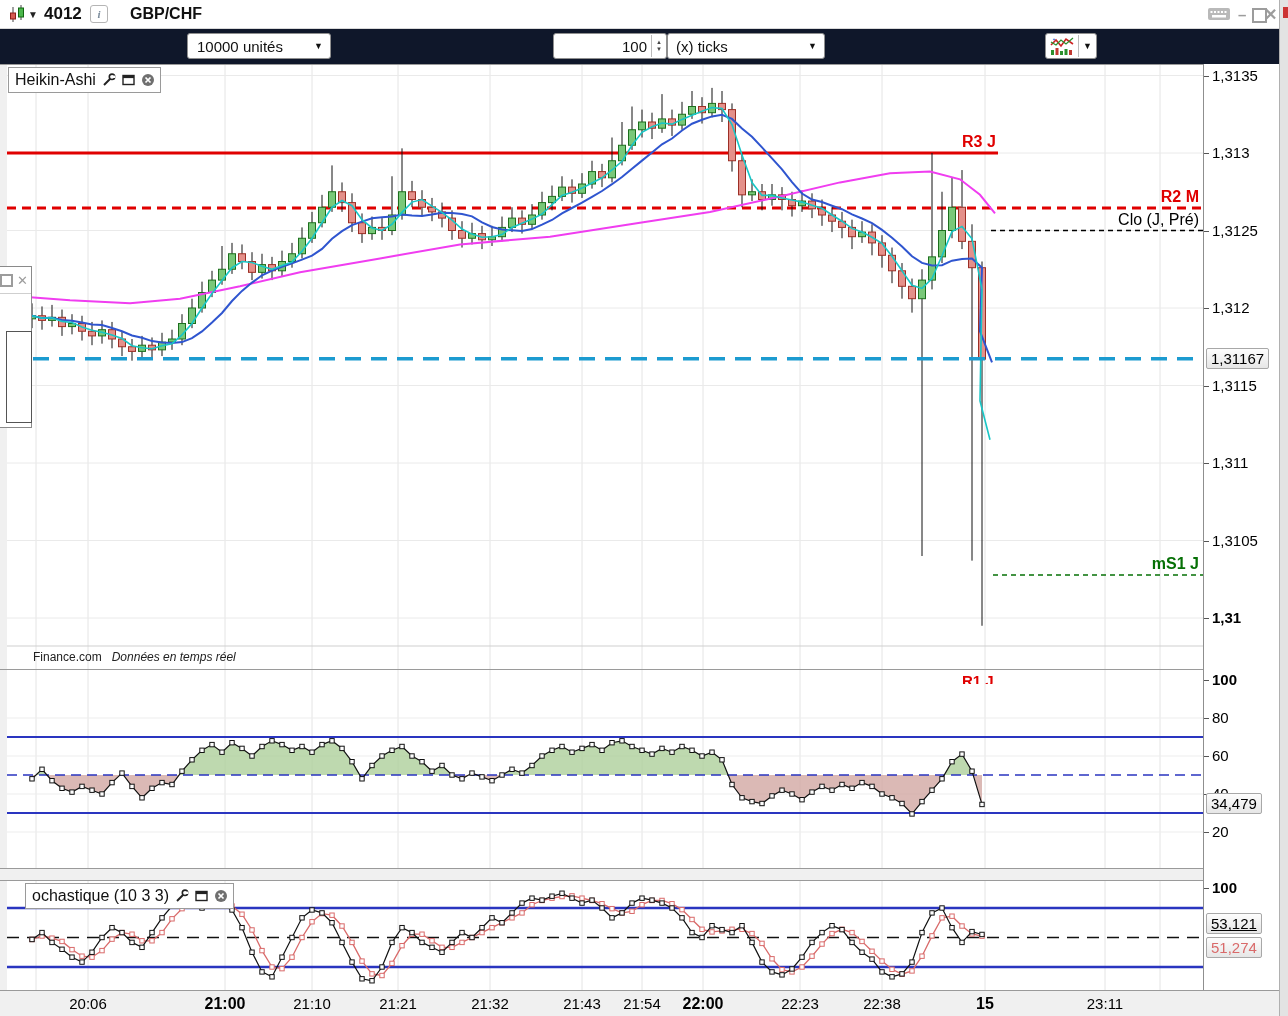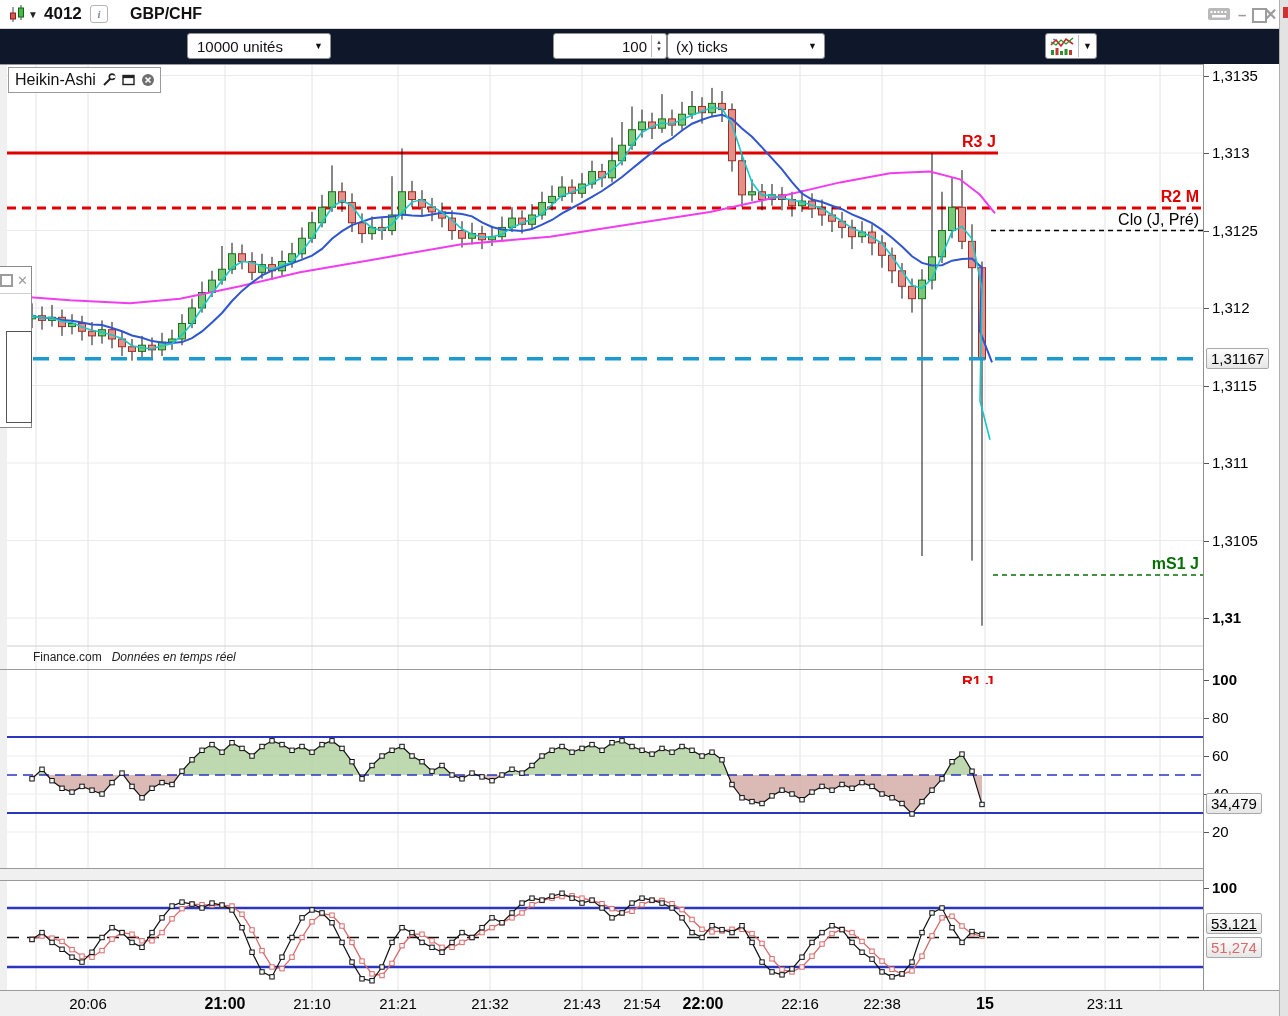--- a/index.html
+++ b/index.html
@@ -711,20 +711,42 @@
           <rect x="1" y="1.5" width="11" height="2.6" fill="#222"></rect>
         </svg>
       </span>
     <span class="tab-ico">
         <svg width="14" height="14" viewBox="0 0 14 14">
           <circle cx="7" cy="7" r="6" fill="#6f6f6f"></circle>
           <path d="M4.5 4.5 L9.5 9.5 M9.5 4.5 L4.5 9.5" stroke="#fff" stroke-width="1.7"></path>
         </svg>
       </span>
   </div>
+  <div class="ind-tab" style="left:25px;top:883px">
+    <span>ochastique (10 3 3)</span>
+    <span class="tab-ico">
+        <svg width="14" height="14" viewBox="0 0 14 14">
+          <path d="M2 12 L8 6" stroke="#222" stroke-width="2"></path>
+          <circle cx="10" cy="3.8" r="2.7" fill="none" stroke="#222" stroke-width="1.6"></circle>
+          <rect x="10" y="2.6" width="3.4" height="2.4" fill="#fff"></rect>
+        </svg>
+      </span>
+    <span class="tab-ico">
+        <svg width="13" height="12" viewBox="0 0 13 12">
+          <rect x="1" y="1.5" width="11" height="9" fill="none" stroke="#222" stroke-width="1.4"></rect>
+          <rect x="1" y="1.5" width="11" height="2.6" fill="#222"></rect>
+        </svg>
+      </span>
+    <span class="tab-ico">
+        <svg width="14" height="14" viewBox="0 0 14 14">
+          <circle cx="7" cy="7" r="6" fill="#6f6f6f"></circle>
+          <path d="M4.5 4.5 L9.5 9.5 M9.5 4.5 L4.5 9.5" stroke="#fff" stroke-width="1.7"></path>
+        </svg>
+      </span>
+  </div>
 
   <div class="mini-win">
     <div class="mini-head">
       <span style="width:9px;height:9px;border:2px solid #9c9c9c;display:inline-block"></span>
       <span style="font-size:13px">✕</span>
     </div>
     <div class="mini-box"></div>
   </div>
 
   <div class="watermark">
@@ -770,21 +792,21 @@
   <div id="timeaxis">
       <div class="tlab" style="left: 36px; margin-top: 19px;">0:38</div>
       <div class="tlab" style="left: 88px;">20:06</div>
       <div class="tlab b" style="left: 225px;">21:00</div>
       <div class="tlab" style="left: 312px;">21:10</div>
       <div class="tlab" style="left: 398px;">21:21</div>
       <div class="tlab" style="left: 490px;">21:32</div>
       <div class="tlab" style="left: 582px;">21:43</div>
       <div class="tlab" style="left: 642px;">21:54</div>
       <div class="tlab b" style="left: 703px;">22:00</div>
-      <div class="tlab" style="left: 800px;">22:16</div>
+      <div class="tlab" style="left: 800px;">22:23</div>
       <div class="tlab" style="left: 882px;">22:38</div>
       <div class="tlab b" style="left: 985px;">15</div>
       <div class="tlab" style="left: 1105px;">23:11</div>
     </div>
 
   <div class="right-strip">
       <span class="mark"></span>
     </div>
 </div>
 

